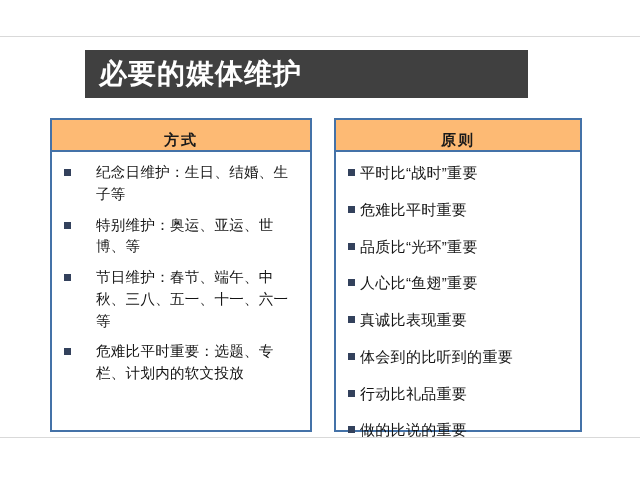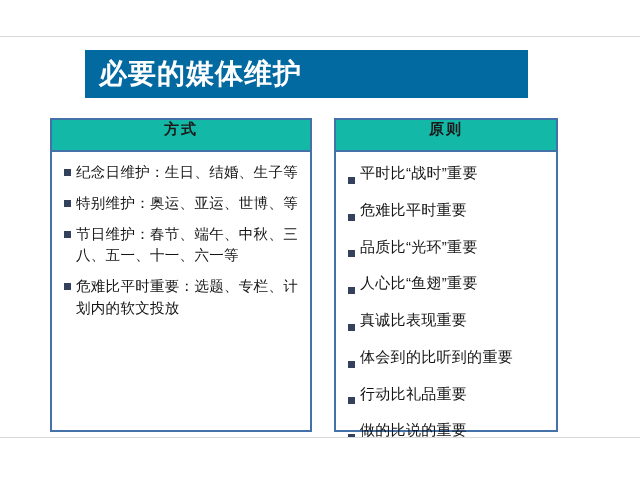--- a/index.html
+++ b/index.html
@@ -44,21 +44,21 @@
   .rule-top { top: 36px; }
   .rule-bottom { bottom: 42px; }
 
   
   .title-bar {
     position: absolute;
     left: 85px;
     top: 50px;
     width: 443px;
     height: 48px;
-    background: #0369a1;
+    background: #404040;
     display: flex;
     align-items: center;
   }
   .title-text {
     color: #ffffff;
     font-size: 28px;
     font-weight: bold;
     letter-spacing: 1px;
     padding-left: 14px;
     line-height: 1;
@@ -73,28 +73,28 @@
   }
   .panel-left {
     left: 50px;
     top: 118px;
     width: 262px;
     height: 314px;
   }
   .panel-right {
     left: 334px;
     top: 118px;
-    width: 224px;
+    width: 248px;
     height: 314px;
   }
   .panel-header {
     height: 30px;
-    background: #14b8a6;
-    display: flex;
-    align-items: flex-start;
+    background: #fdba74;
+    display: flex;
+    align-items: flex-end;
     justify-content: center;
     border-bottom: 2px solid #4472a8;
   }
   .panel-header-text {
     font-size: 15px;
     font-weight: bold;
     color: #1a1a1a;
     letter-spacing: 2px;
   }
   .panel-body {
@@ -113,22 +113,22 @@
     height: 7px;
     background: #33415c;
     margin-top: 7px;
     margin-right: 5px;
   }
   .bullet-text {
     font-size: 14.5px;
     color: #141414;
     letter-spacing: 0.3px;
   }
-  .panel-left .bullet-text { line-height: 1.5; }
-  .panel-right .bullet-item { margin-bottom: 15px; align-items: flex-end; }
+  .panel-left .bullet-text { line-height: 1.5; margin-left: 20px; }
+  .panel-right .bullet-item { margin-bottom: 15px; }
   .panel-right .bullet-text { font-size: 15px; }
 
   
   .watermark {
     position: absolute;
     left: 395px;
     top: 438px;
     display: flex;
     align-items: center;
     opacity: 0.85;

